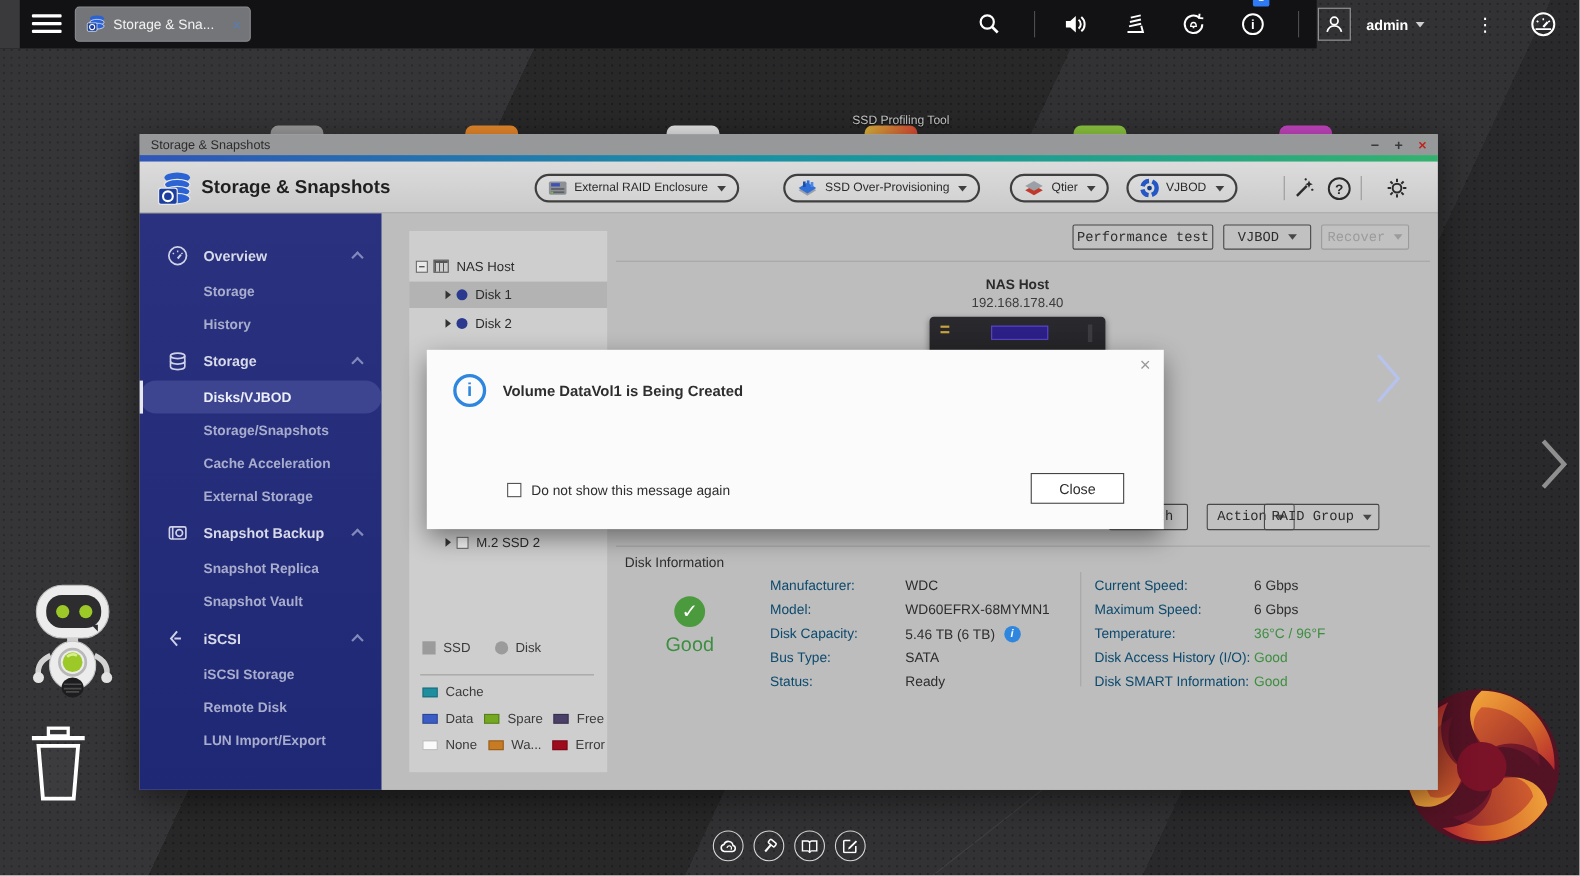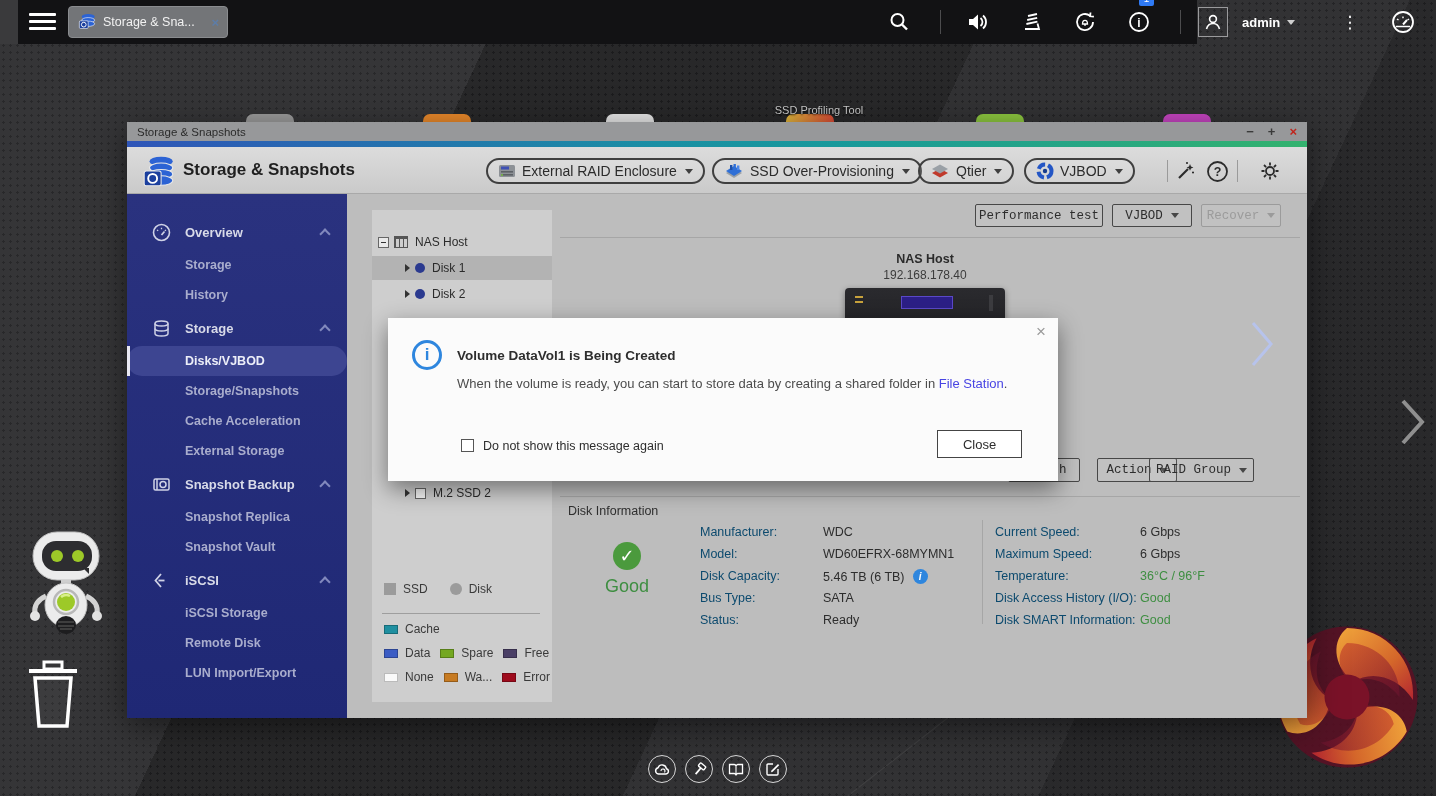--- a/index.html
+++ b/index.html
@@ -38,21 +38,21 @@
   
   .window { position:absolute; left:127px; top:122px; width:1180px; height:596px; z-index:10; box-shadow:0 8px 30px rgba(0,0,0,.5); background:#bdbdbd; }
   .titlebar { position:absolute; left:0; top:0; width:100%; height:19px; background:#97989a; display:flex; align-items:center; padding:0 10px; }
   .titlebar .t { font-size:11.5px; color:#2b2b2b; flex:1; }
   .win-btn { font-size:13px; font-weight:bold; color:#3a3a3a; margin-left:14px; cursor:pointer; line-height:1; }
   .win-btn.close { color:#c0241c; }
   .grad-strip { position:absolute; left:0; top:19px; width:100%; height:6px; background:linear-gradient(90deg,#2f55b8 0%,#1a8fa4 45%,#18999b 60%,#33b26e 100%); }
   .app-header { position:absolute; left:0; top:25px; width:100%; height:47px; background:linear-gradient(#dcdcdc,#cacaca); border-bottom:1px solid #a9a9a9; }
   .app-title { position:absolute; left:56px; top:13px; font-size:17px; font-weight:bold; color:#1f1f1f; }
   .app-ico { position:absolute; left:14px; top:6px; }
-  .pill { position:absolute; top:11px; height:26px; border:2px solid #3f3f3f; border-radius:14px; display:flex; align-items:center; padding:0 10px; font-size:14px; color:#2b2b2b; background:rgba(255,255,255,.12); cursor:pointer; }
+  .pill { position:absolute; top:11px; height:26px; border:2px solid #3f3f3f; border-radius:14px; display:flex; align-items:center; padding:0 10px; font-size:11px; color:#2b2b2b; background:rgba(255,255,255,.12); cursor:pointer; }
   .pill .gap { margin-left:6px; }
   .pill .caret { width:0; height:0; border-left:4px solid transparent; border-right:4px solid transparent; border-top:5px solid #3f3f3f; margin-left:8px; }
   .hdr-div { position:absolute; top:13px; width:1px; height:22px; background:#9a9a9a; }
   .hdr-ico { position:absolute; top:11px; width:26px; height:26px; display:flex; align-items:center; justify-content:center; font-size:18px; color:#2b2b2b; cursor:pointer; }
 
   
   .sidebar { position:absolute; left:0; top:72px; width:220px; height:524px; background:linear-gradient(#2a327f,#1f2875); }
   .nav-row { position:absolute; left:0; width:220px; height:30px; display:flex; align-items:center; cursor:pointer; }
   .nav-section { font-weight:bold; color:#d8dae8; font-size:13px; }
   .nav-sub { color:#a9adcd; font-size:12.5px; font-weight:bold; }
@@ -564,21 +564,20 @@
       <div class="info-grid-value green" style="left:793px;top:419px;">
           <span>Good</span>
         </div>
     </div>
   </div>
 
   <div class="dialog">
     <span class="dlg-x">×</span>
     <div class="dlg-ico">i</div>
     <div class="dlg-title">Volume DataVol1 is Being Created</div>
-    <div class="dlg-body"><span>When the volume is ready, you can start to store data by creating a shared folder in </span><span class="dlg-link" style="color: rgb(72, 68, 227);">File Station</span><span>.</span></div>
     <span class="dlg-check"></span>
     <span class="dlg-check-lbl">Do not show this message again</span>
     <div class="dlg-close-btn">Close</div>
   </div>
 
   <div class="robot">
     <svg width="82" height="106" viewBox="0 0 82 106">
       <rect x="8" y="2" width="66" height="48" rx="24" fill="#ececec" stroke="#bfbfbf"></rect>
       <rect x="17" y="11" width="50" height="30" rx="14" fill="#2d2d30"></rect>
       <circle cx="32" cy="26" r="6" fill="#9dc928"></circle>

